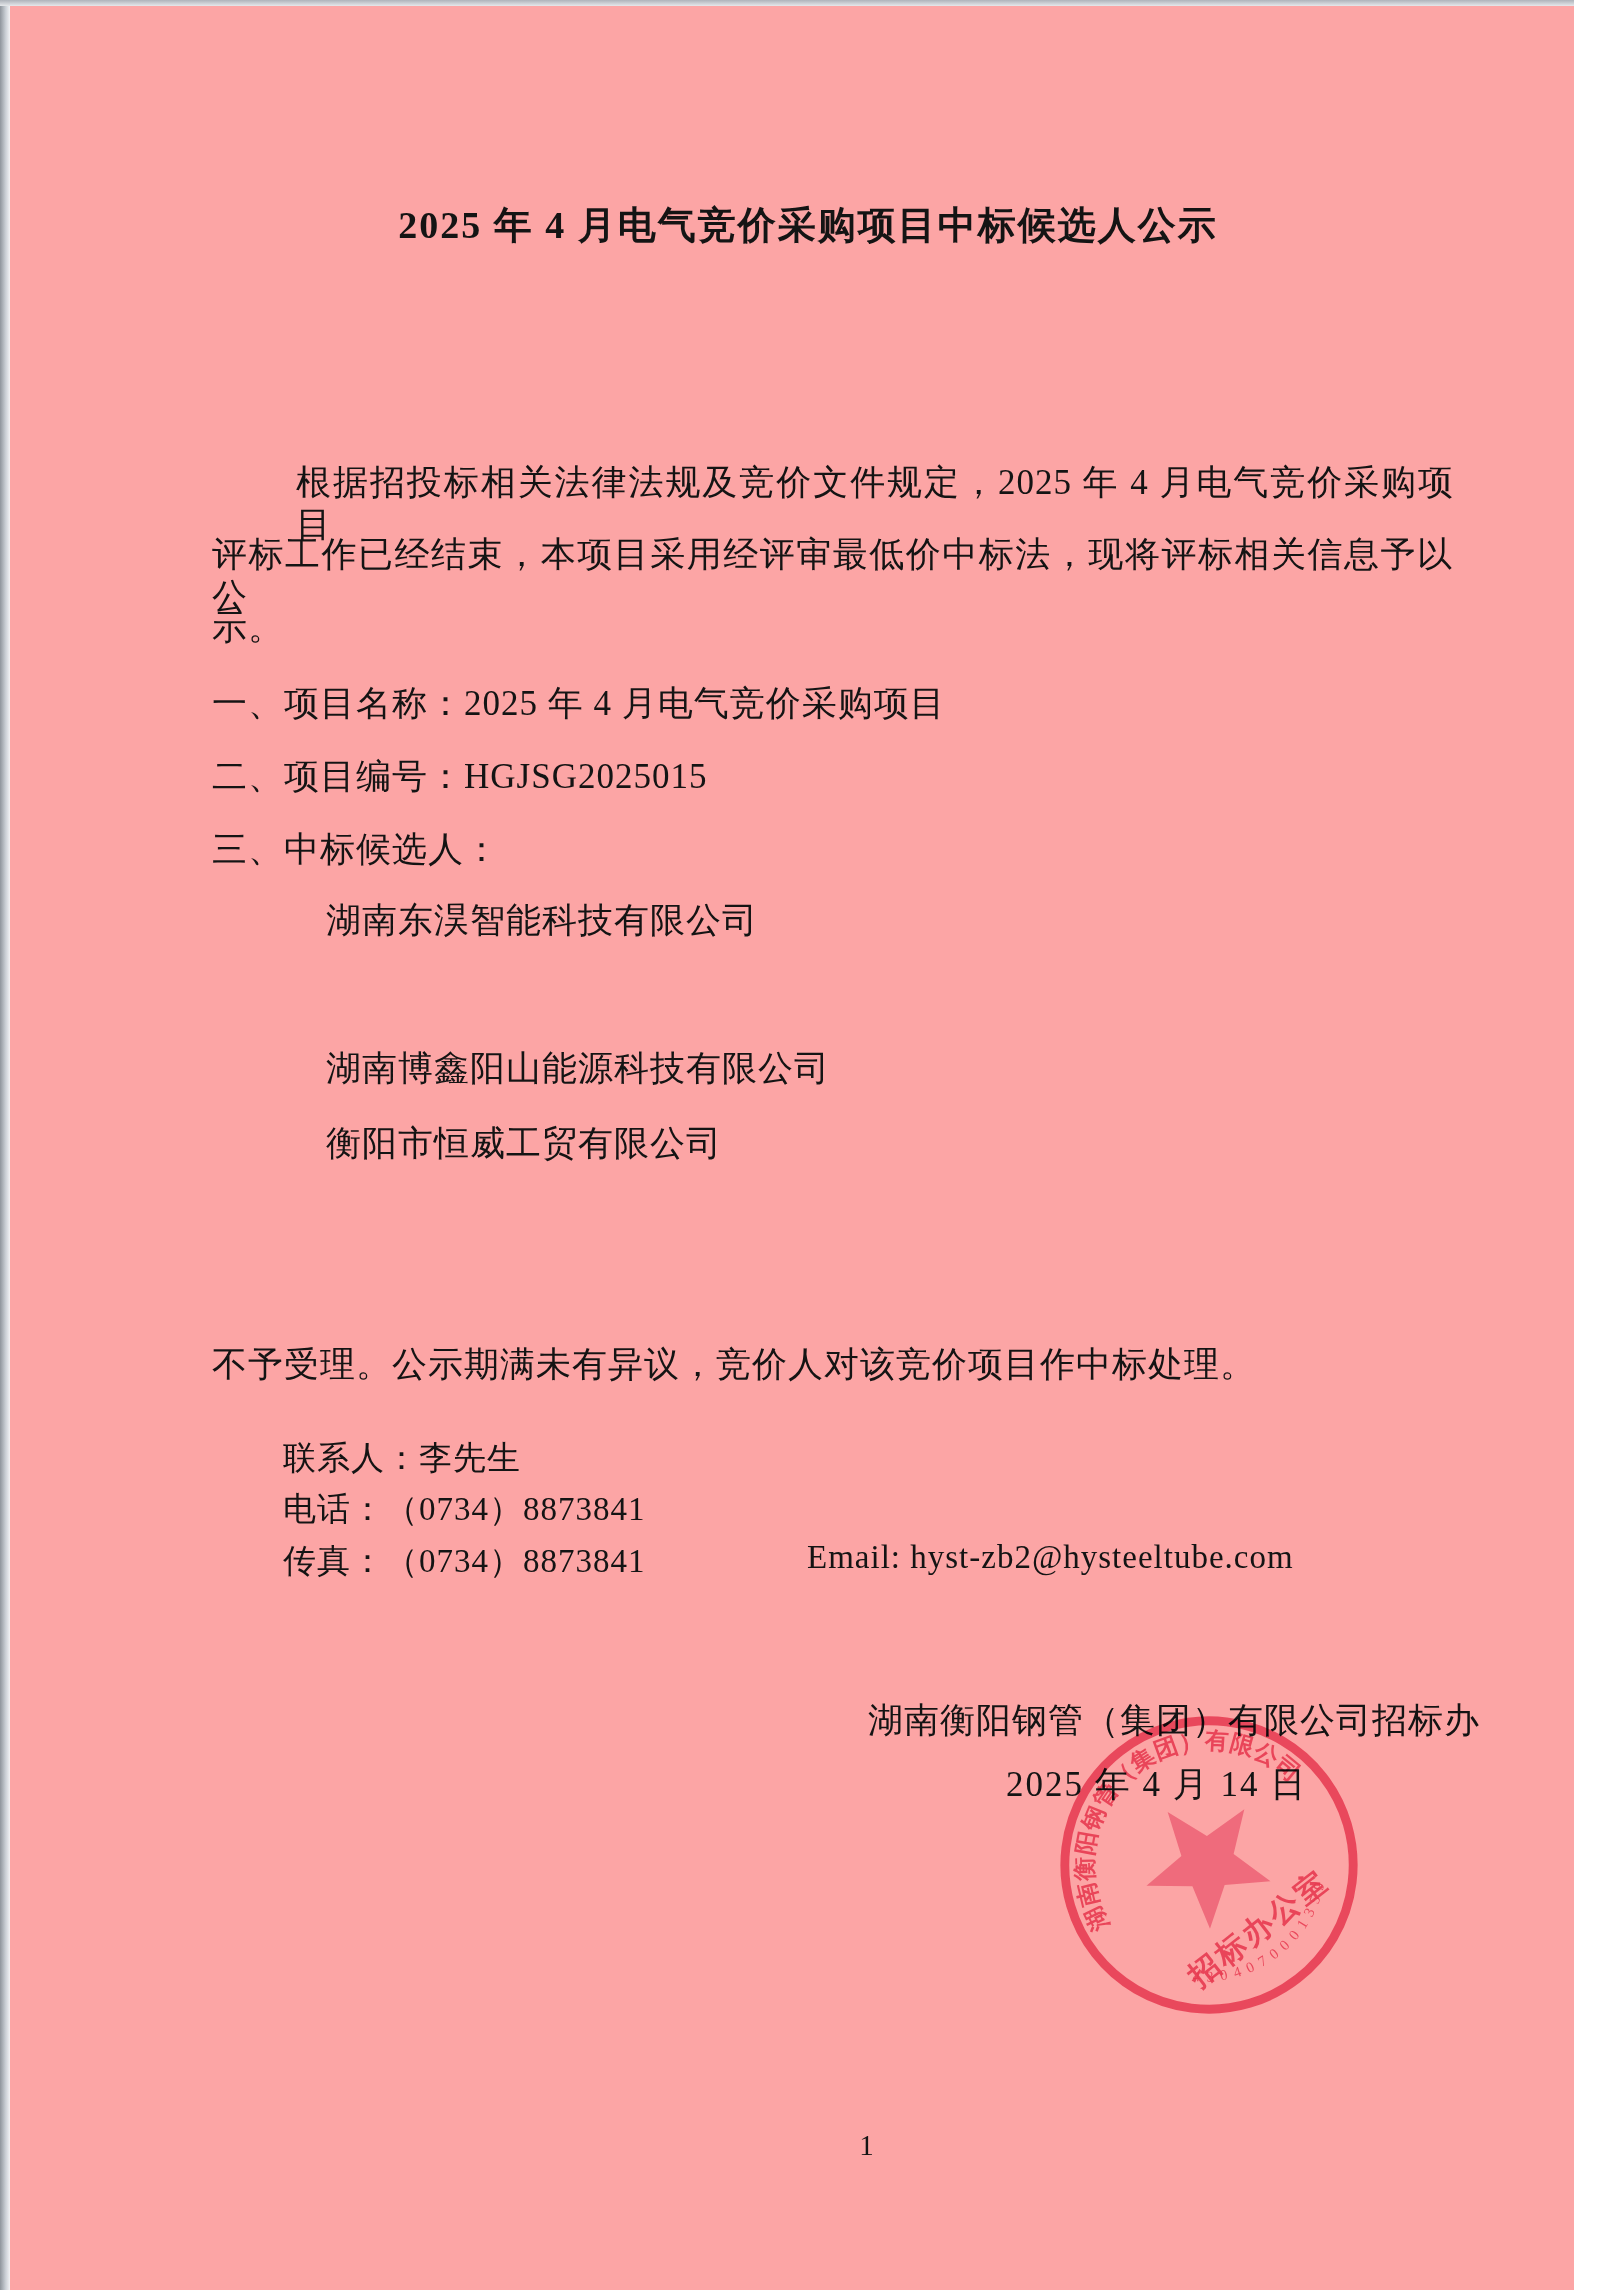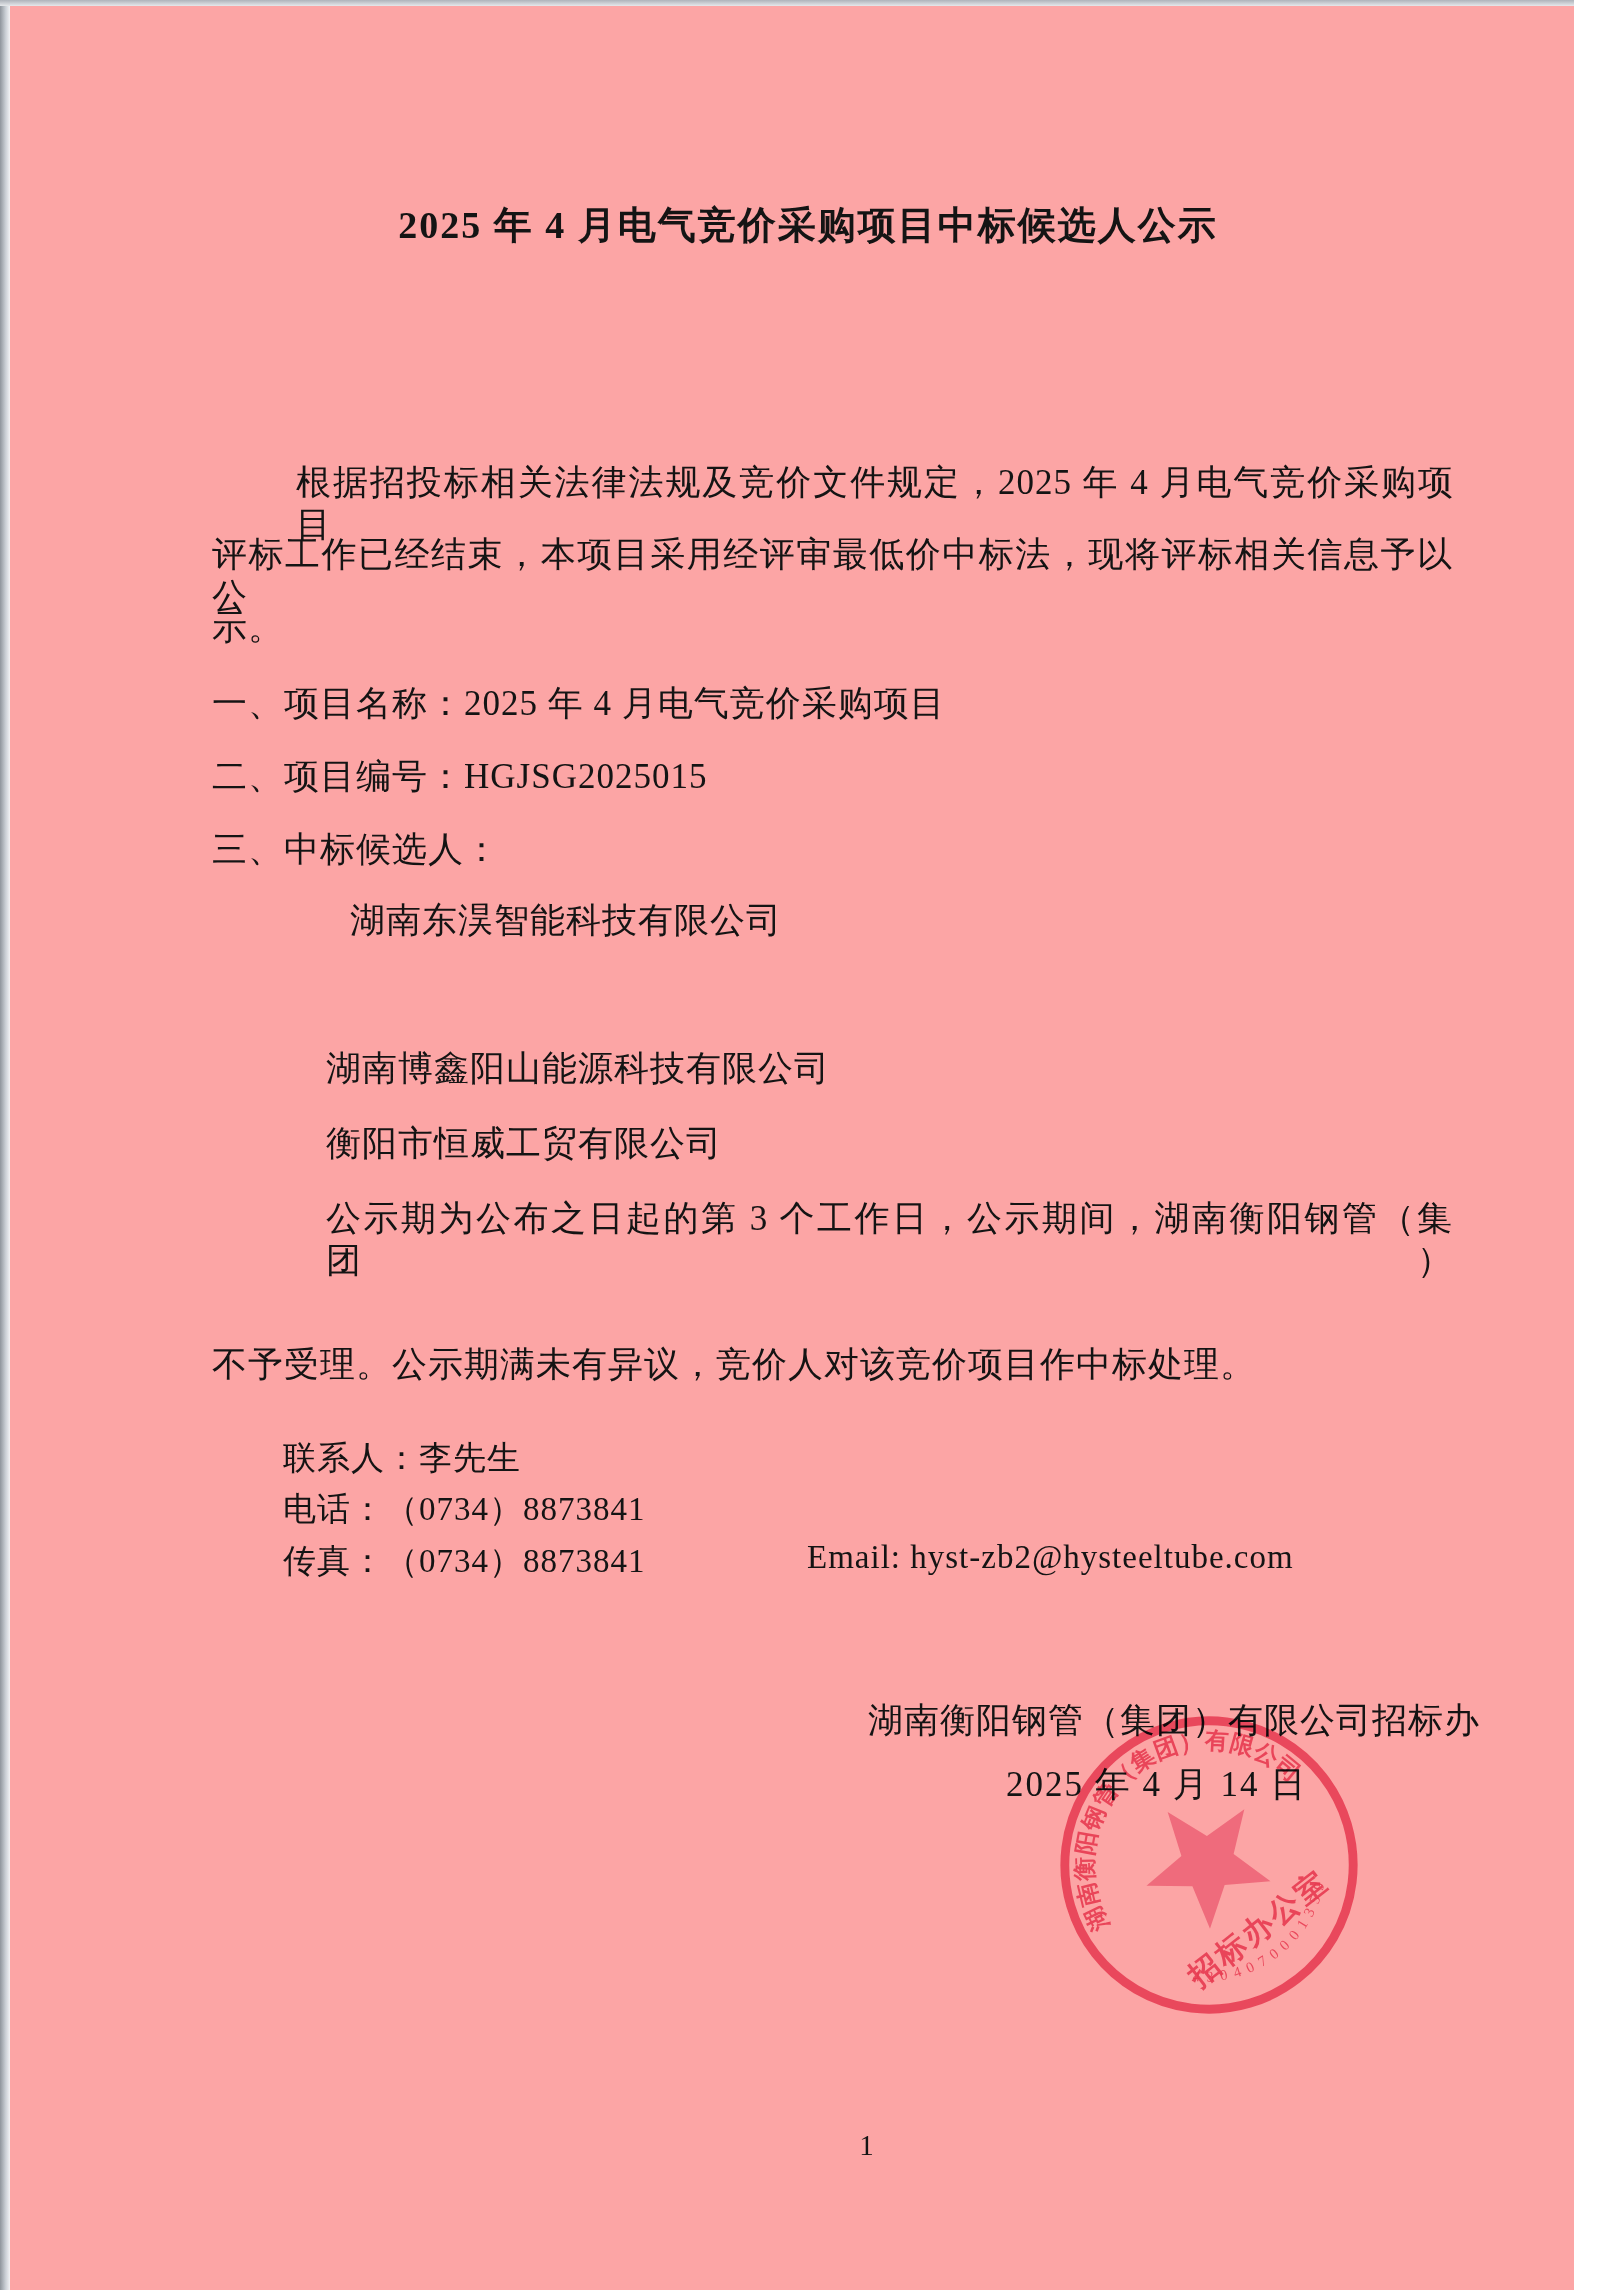--- a/index.html
+++ b/index.html
@@ -36,25 +36,24 @@
   <div id="doc-title">2025 年 4 月电气竞价采购项目中标候选人公示</div>
 
   <div class="line just" style="top:462px;left:296px;width:1158px;">根据招投标相关法律法规及竞价文件规定，2025 年 4 月电气竞价采购项目</div>
   <div class="line just" style="top:534px;left:212px;width:1241px;">评标工作已经结束，本项目采用经评审最低价中标法，现将评标相关信息予以公</div>
   <div class="line" style="top:607px;left:212px;">示。</div>
 
   <div class="line" style="top:683px;left:212px;">一、项目名称：2025 年 4 月电气竞价采购项目</div>
   <div class="line" style="top:756px;left:212px;">二、项目编号：HGJSG2025015</div>
   <div class="line" style="top:829px;left:212px;">三、中标候选人：</div>
 
-  <div class="line" style="top:900px;left:326px;margin-left:24px;">湖南东淏智能科技有限公司</div>
+  <div class="line" style="top:900px;left:326px;">湖南东淏智能科技有限公司</div>
   <div class="line" style="top:1048px;left:326px;">湖南博鑫阳山能源科技有限公司</div>
   <div class="line" style="top:1123px;left:326px;">衡阳市恒威工贸有限公司</div>
 
-  <div class="line just" style="top:1198px;left:326px;width:1127px;">公示期为公布之日起的第 3 个工作日，公示期间，湖南衡阳钢管（集团）</div>
   <div class="line" style="top:1344px;left:212px;">不予受理。公示期满未有异议，竞价人对该竞价项目作中标处理。</div>
 
   <div class="contact-line" style="top:1436px;left:283px;">联系人：李先生</div>
   <div class="contact-line" style="top:1487px;left:283px;">电话：（0734）8873841</div>
   <div class="contact-line" style="top:1539px;left:283px;">传真：（0734）8873841</div>
   <div class="contact-line" style="top:1539px;left:807px;">Email: hyst-zb2@hysteeltube.com</div>
 
   <div id="sig-org">湖南衡阳钢管（集团）有限公司招标办</div>
   <div id="sig-date">2025 年 4 月 14 日</div>
 

